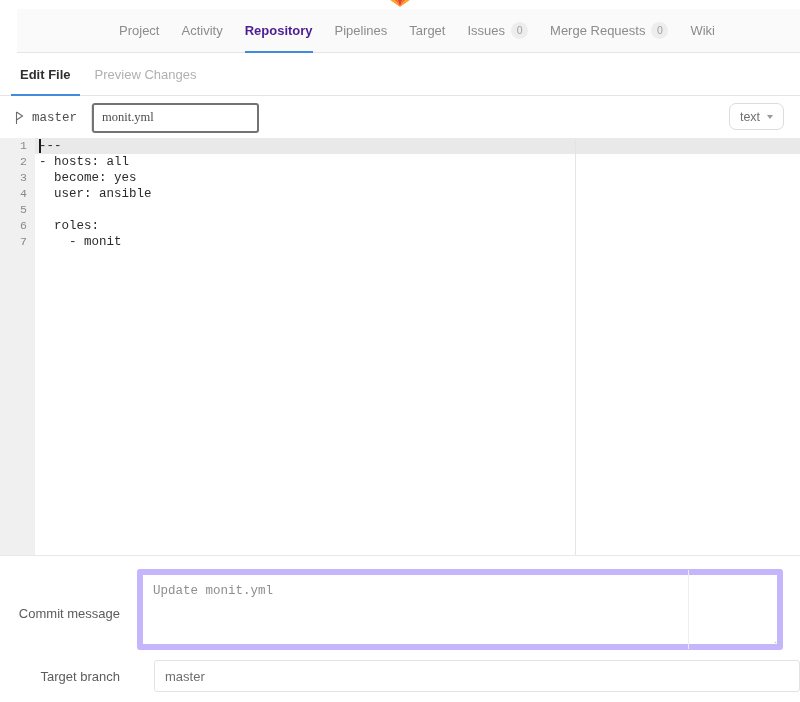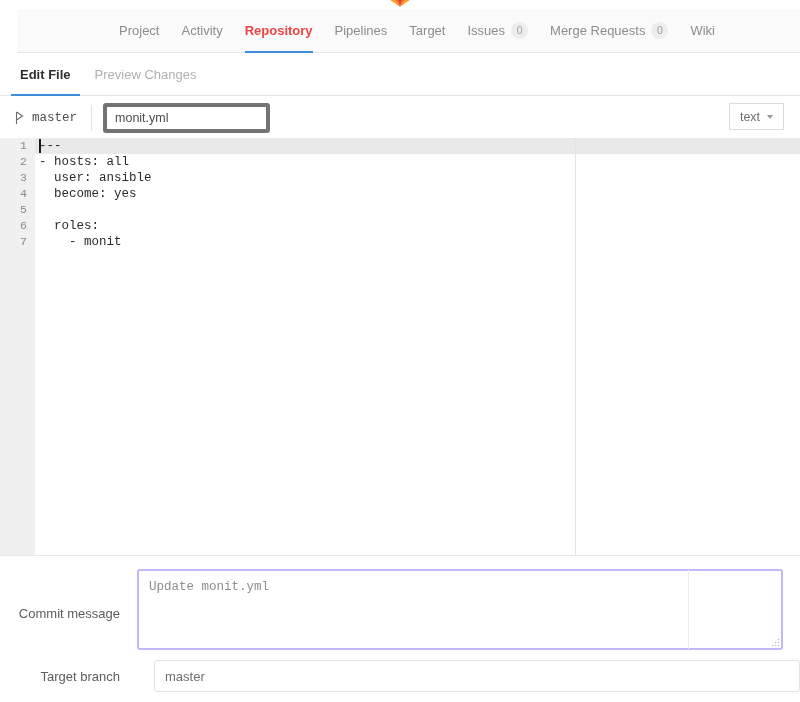--- a/index.html
+++ b/index.html
@@ -38,21 +38,21 @@
     align-items: center;
     gap: 6px;
     padding: 0 11px;
     font-size: 13px;
     color: #8c8c8c;
     position: relative;
     white-space: nowrap;
     cursor: pointer;
   }
   .nav-item.active {
-    color: #ef4444;
+    color: #4c1d95;
     font-weight: bold;
   }
   .nav-item.active::after {
     content: "";
     position: absolute;
     left: 11px; right: 11px; bottom: -1px;
     height: 2px;
     background: #418cd8;
   }
   .nav-badge {
@@ -115,37 +115,36 @@
     gap: 7px;
     padding: 0 14px 0 6px;
     height: 26px;
     border-right: 1px solid #e3e3e3;
     font-family: "Liberation Mono", monospace;
     font-size: 12.5px;
     color: #4d4d4d;
   }
   .branch-icon { width: 11px; height: 14px; display:block; }
   .filename-input {
-    margin-left: 11px;
     width: 167px; height: 30px;
-    border: 4px solid #737373;
+    border: 2px solid #737373;
     border-radius: 3px;
     background: #ffffff;
     padding: 0 8px;
-    font-family: Liberation Sans, sans-serif;
+    font-family: Liberation Serif, serif;
     font-size: 12.5px;
     color: #4d4d4d;
     outline: none;
   }
   .mode-select {
     position: absolute;
     right: 16px; top: 6px;
     width: 55px; height: 27px;
     border: 1px solid #dcdcdc;
-    border-radius: 0;
+    border-radius: 7px;
     background: #ffffff;
     display: flex;
     align-items: center;
     justify-content: center;
     gap: 7px;
     font-size: 12.5px;
     color: #6e6e6e;
     cursor: pointer;
   }
   .caret {
@@ -230,21 +229,21 @@
     font-size: 13px;
     color: #5c5c5c;
   }
   .commit-textarea-wrap {
     position: relative;
     margin-left: 17px;
     width: 646px; height: 81px;
   }
   .commit-textarea {
     width: 100%; height: 100%;
-    border: 2px solid #c4b5fd;
+    border: 6px solid #c4b5fd;
     border-radius: 3px;
     background: #ffffff;
     padding: 9px 10px;
     font-family: "Liberation Mono", monospace;
     font-size: 12.5px;
     color: #8e8e8e;
     resize: none;
     outline: none;
     overflow: hidden;
   }
@@ -359,22 +358,22 @@
       <div class="gutter-num">5</div>
       <div class="gutter-num">6</div>
       <div class="gutter-num">7</div>
     </div>
   <div class="code-area">
     <div class="active-row"></div>
     <div class="print-margin"></div>
     <div class="code-lines" id="codelines">
         <div class="code-line">---</div>
         <div class="code-line">- hosts: all</div>
+        <div class="code-line">  become: yes</div>
         <div class="code-line">  user: ansible</div>
-        <div class="code-line">  become: yes</div>
         <div class="code-line"></div>
         <div class="code-line">  roles:</div>
         <div class="code-line">    - monit</div>
       </div>
     <div class="caret-bar"></div>
   </div>
 </div>
 
 <div class="commit-row">
   <div class="field-label">Commit message</div>

